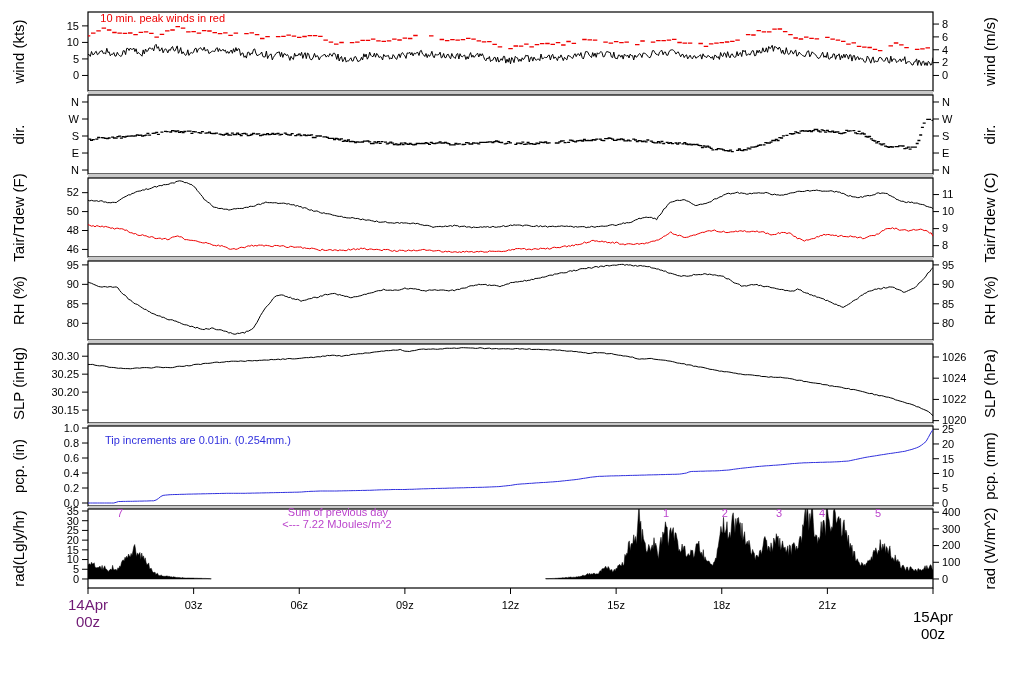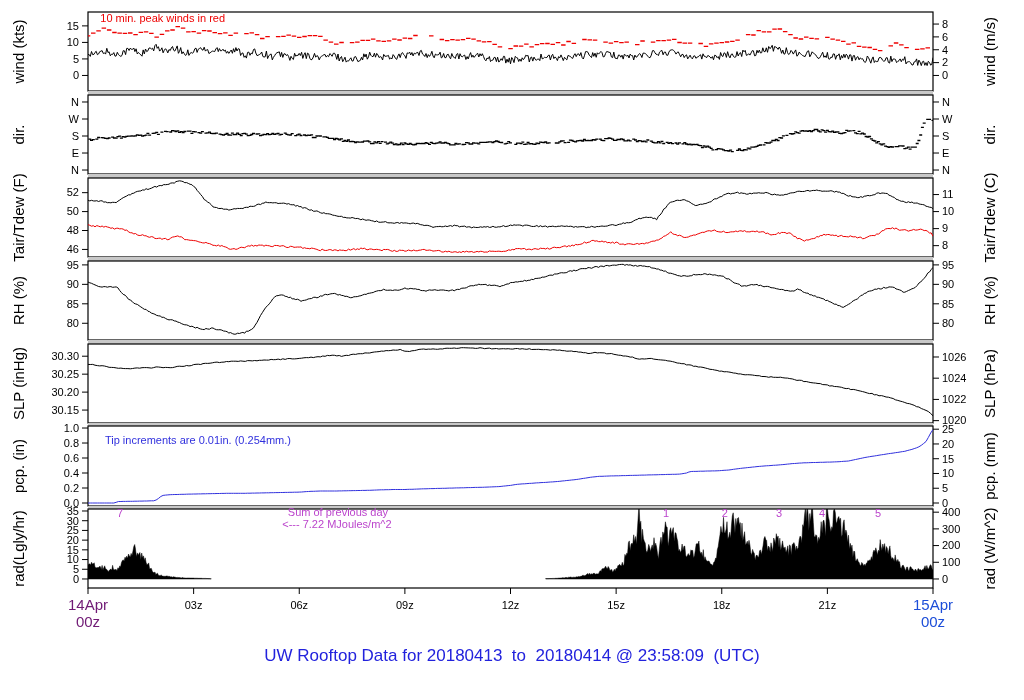--- a/index.html
+++ b/index.html
@@ -232,22 +232,21 @@
       <line x1="827.375" y1="588" x2="827.375" y2="594" stroke="#000000"></line>
       <line x1="933" y1="588" x2="933" y2="594" stroke="#000000"></line>
       <text x="193.625" y="609" font-size="11" fill="#000" text-anchor="middle">03z</text>
       <text x="299.25" y="609" font-size="11" fill="#000" text-anchor="middle">06z</text>
       <text x="404.875" y="609" font-size="11" fill="#000" text-anchor="middle">09z</text>
       <text x="510.5" y="609" font-size="11" fill="#000" text-anchor="middle">12z</text>
       <text x="616.125" y="609" font-size="11" fill="#000" text-anchor="middle">15z</text>
       <text x="721.75" y="609" font-size="11" fill="#000" text-anchor="middle">18z</text>
       <text x="827.375" y="609" font-size="11" fill="#000" text-anchor="middle">21z</text>
     </svg>
-  <div class="title" style="color: rgb(34, 34, 221);">UW Rooftop Data for 20180413  to  20180414 @ 23:58:09  (UTC)</div>
   <div class="xend" id="xend-start" style="color: #701a75;">
     <div>14Apr</div>
     <div>00z</div>
   </div>
-  <div class="xend" id="xend-end" style="color: #1d4ed8;">
+  <div class="xend" id="xend-end" style="color: #000000; margin-top: 12px;">
     <div>15Apr</div>
     <div>00z</div>
   </div>
 </div>
 
 </body></html>

